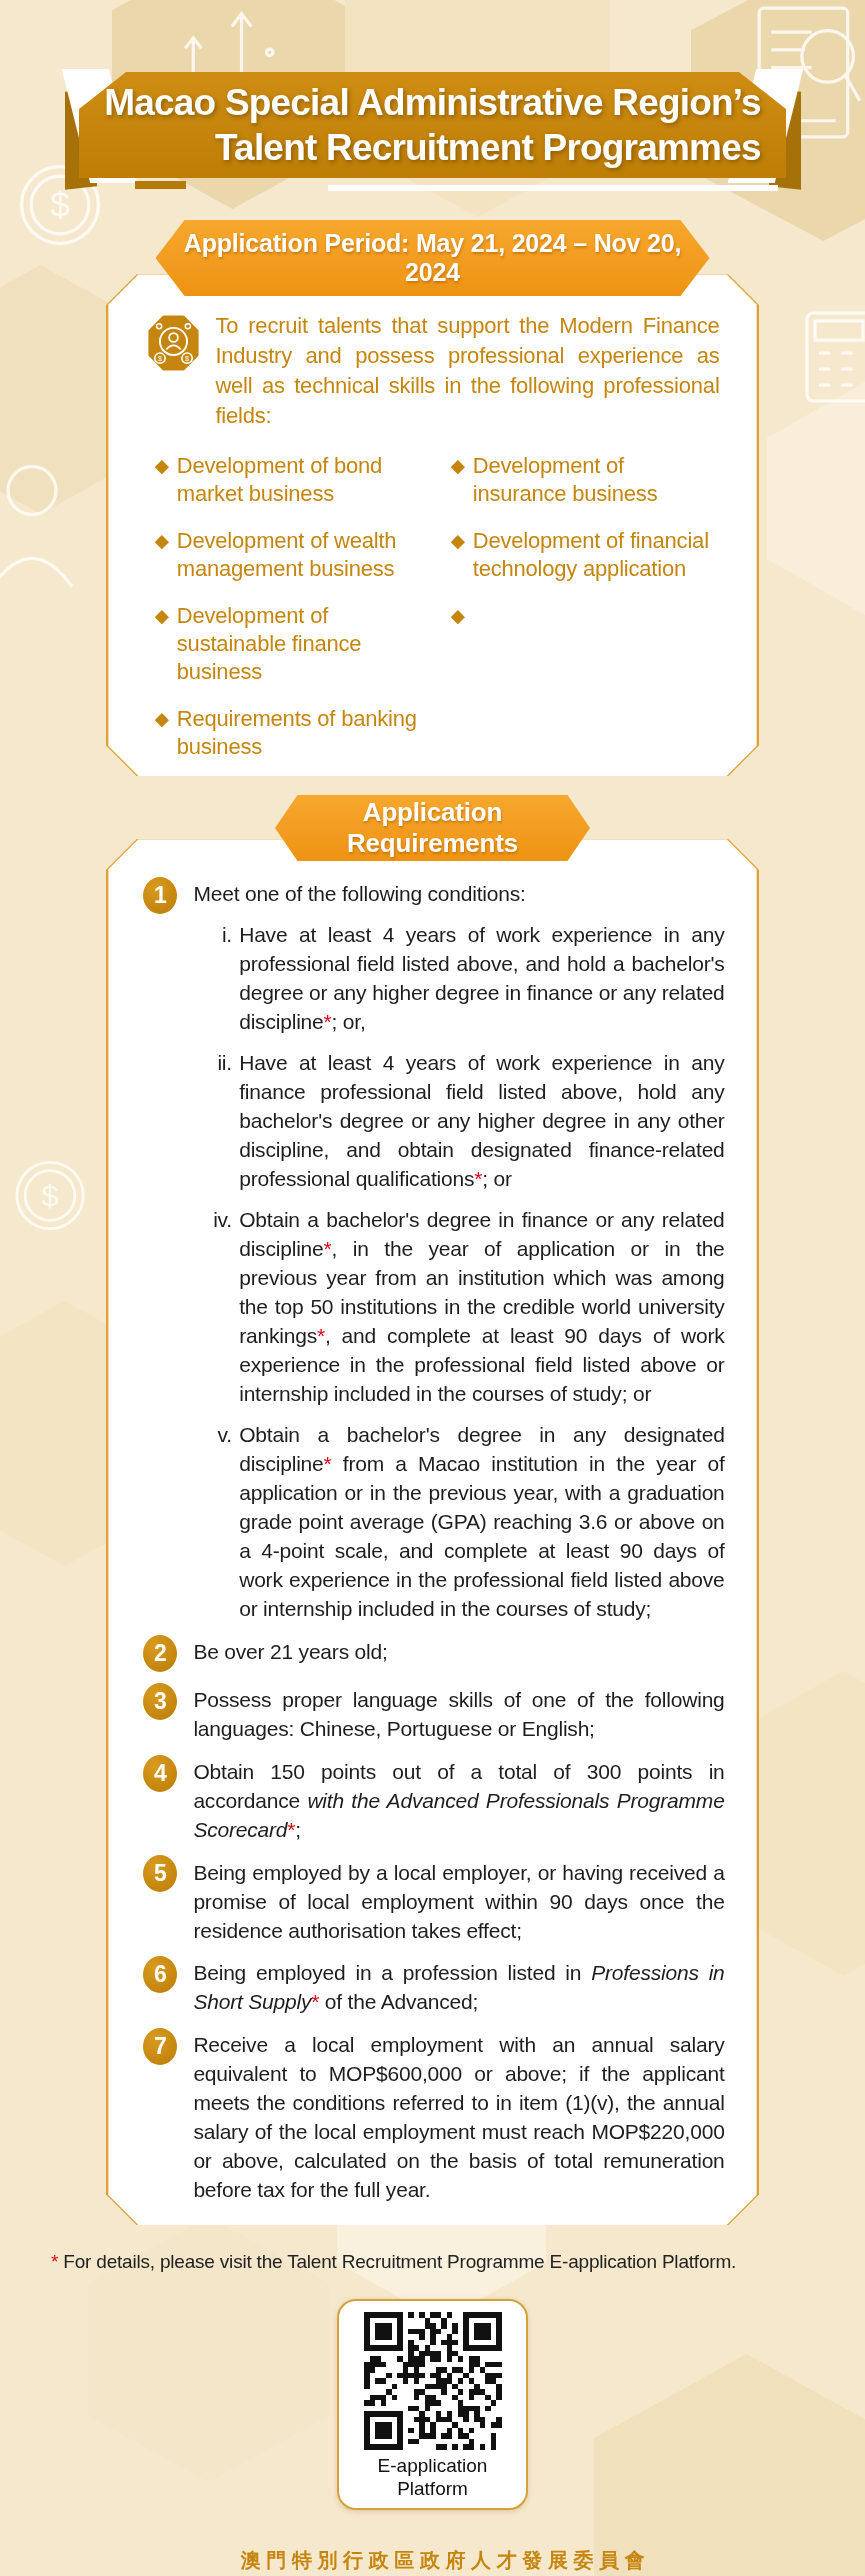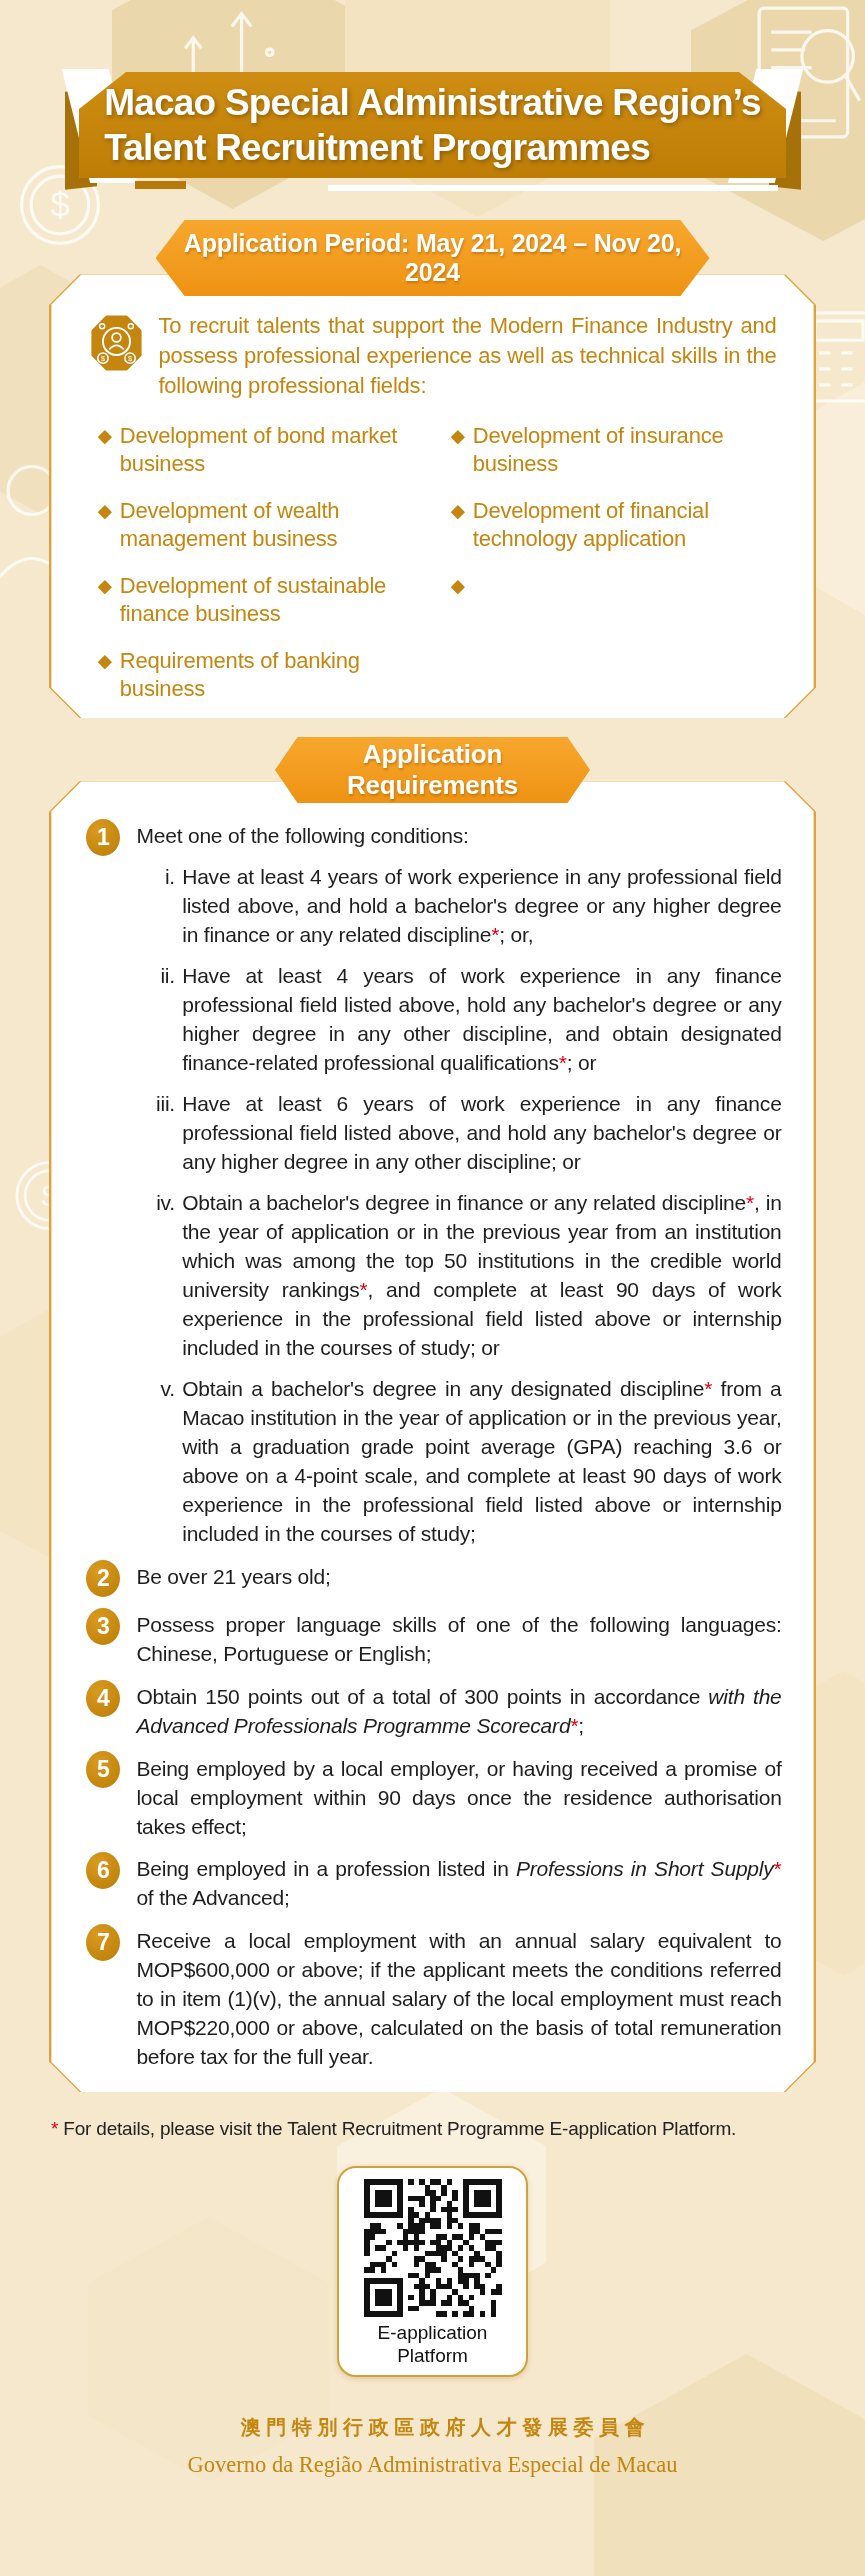--- a/index.html
+++ b/index.html
@@ -14,38 +14,38 @@
   
   .ribbon-wrap{position:relative;width:707px;height:106px;margin:72px auto 0;z-index:3;}
   .flap{position:absolute;top:17.7px;width:32px;height:98px;background:#A67109;}
   .flap.l{left:-14.5px;transform:skewY(-6deg);}
   .flap.r{right:-14.5px;transform:skewY(6deg);}
   .slash{position:absolute;top:-3.2px;width:47px;height:114px;background:#fff;z-index:1;}
   .slash.l{left:-3.2px;transform:skewX(14deg);}
   .slash.r{right:-3.2px;transform:skewX(-14deg);}
   .ribbon{position:absolute;inset:0;z-index:2;background:linear-gradient(#CE8D12,#BE7E06);
           clip-path:polygon(47px 0,calc(100% - 47px) 0,100% 37px,100% 100%,0 100%,0 37px);
-          display:flex;align-items:center;justify-content:center;text-align:left;}
+          display:flex;align-items:center;justify-content:center;text-align:right;}
   .ribbon h1{margin:0;color:#fff;font-size:37px;line-height:45px;font-weight:bold;letter-spacing:-0.8px;
              text-shadow:1.6px 2.4px 4px rgba(90,55,0,.5);}
   .ribbon-underbar{position:absolute;left:249px;bottom:-13px;width:450px;height:6.4px;background:#fff;z-index:1;}
   .ribbon-accent{position:absolute;left:56px;bottom:-11.2px;width:51px;height:8px;background:#B57A0A;z-index:1;}
 
   
   .prog-wrap{position:relative;width:601px;height:74px;margin:26px auto 0;z-index:3;}
   .prog-face{position:absolute;inset:0;background:linear-gradient(#CB8A10,#BD7D06);
              clip-path:polygon(24px 0,calc(100% - 24px) 0,100% 50%,calc(100% - 24px) 100%,24px 100%,0 50%);
              display:flex;align-items:center;justify-content:center;text-align:center;}
   .prog-face .txt{color:#fff;font-size:28px;line-height:34px;font-weight:bold;letter-spacing:-0.4px;
                   text-shadow:0.8px 1.6px 3.2px rgba(90,55,0,.5);}
   .dot{position:absolute;top:50%;width:10.4px;height:13.7px;border-radius:50%;background:#fff;transform:translateY(-50%);z-index:4;}
   .dot.l{left:2.4px;} .dot.r{right:2.4px;}
 
   
-  .section{position:relative;width:767px;margin:0 auto;}
+  .section{position:relative;width:653px;margin:0 auto;}
   .section1{margin-top:42px;}
   .section2{margin-top:19px;}
   .hexbanner{position:relative;margin:0 auto;background:linear-gradient(#F7A72E,#EE9313);
              display:flex;align-items:center;justify-content:center;z-index:3;text-align:center;}
   .period{width:554px;height:76px;
           clip-path:polygon(29px 0,calc(100% - 29px) 0,100% 50%,calc(100% - 29px) 100%,29px 100%,0 50%);}
   .period .txt{color:#fff;font-size:25px;font-weight:bold;letter-spacing:-0.2px;text-shadow:0.8px 1.6px 2.4px rgba(150,80,0,.45);}
   .reqb{width:315px;height:66px;
         clip-path:polygon(22.5px 0,calc(100% - 22.5px) 0,100% 50%,calc(100% - 22.5px) 100%,22.5px 100%,0 50%);}
   .reqb .txt{color:#fff;font-size:26px;font-weight:bold;letter-spacing:-0.2px;text-shadow:0.8px 1.6px 2.4px rgba(150,80,0,.45);}
@@ -220,24 +220,20 @@
               <div class="req-num">1</div>
               <div class="req-body">
                 <div><span>Meet one of the following conditions:</span></div>
                 <div class="sub-item">
                   <span class="roman">i.</span>
                   <span class="sub-text"><span>Have at least 4 years of work experience in any professional field listed above, and hold a bachelor's degree or any higher degree in finance or any related discipline</span><span class="star">*</span><span>; or,</span></span>
                 </div>
                 <div class="sub-item">
                   <span class="roman">ii.</span>
                   <span class="sub-text"><span>Have at least 4 years of work experience in any finance professional field listed above, hold any bachelor's degree or any higher degree in any other discipline, and obtain designated finance-related professional qualifications</span><span class="star">*</span><span>; or</span></span>
-                </div>
-                <div class="sub-item">
-                  <span class="roman">iii.</span>
-                  <span class="sub-text"><span>Have at least 6 years of work experience in any finance professional field listed above, and hold any bachelor's degree or any higher degree in any other discipline; or</span></span>
                 </div>
                 <div class="sub-item">
                   <span class="roman">iv.</span>
                   <span class="sub-text"><span>Obtain a bachelor's degree in finance or any related discipline</span><span class="star">*</span><span>, in the year of application or in the previous year from an institution which was among the top 50 institutions in the credible world university rankings</span><span class="star">*</span><span>, and complete at least 90 days of work experience in the professional field listed above or internship included in the courses of study; or</span></span>
                 </div>
                 <div class="sub-item">
                   <span class="roman">v.</span>
                   <span class="sub-text"><span>Obtain a bachelor's degree in any designated discipline</span><span class="star">*</span><span> from a Macao institution in the year of application or in the previous year, with a graduation grade point average (GPA) reaching 3.6 or above on a 4-point scale, and complete at least 90 days of work experience in the professional field listed above or internship included in the courses of study;</span></span>
                 </div>
               </div>

